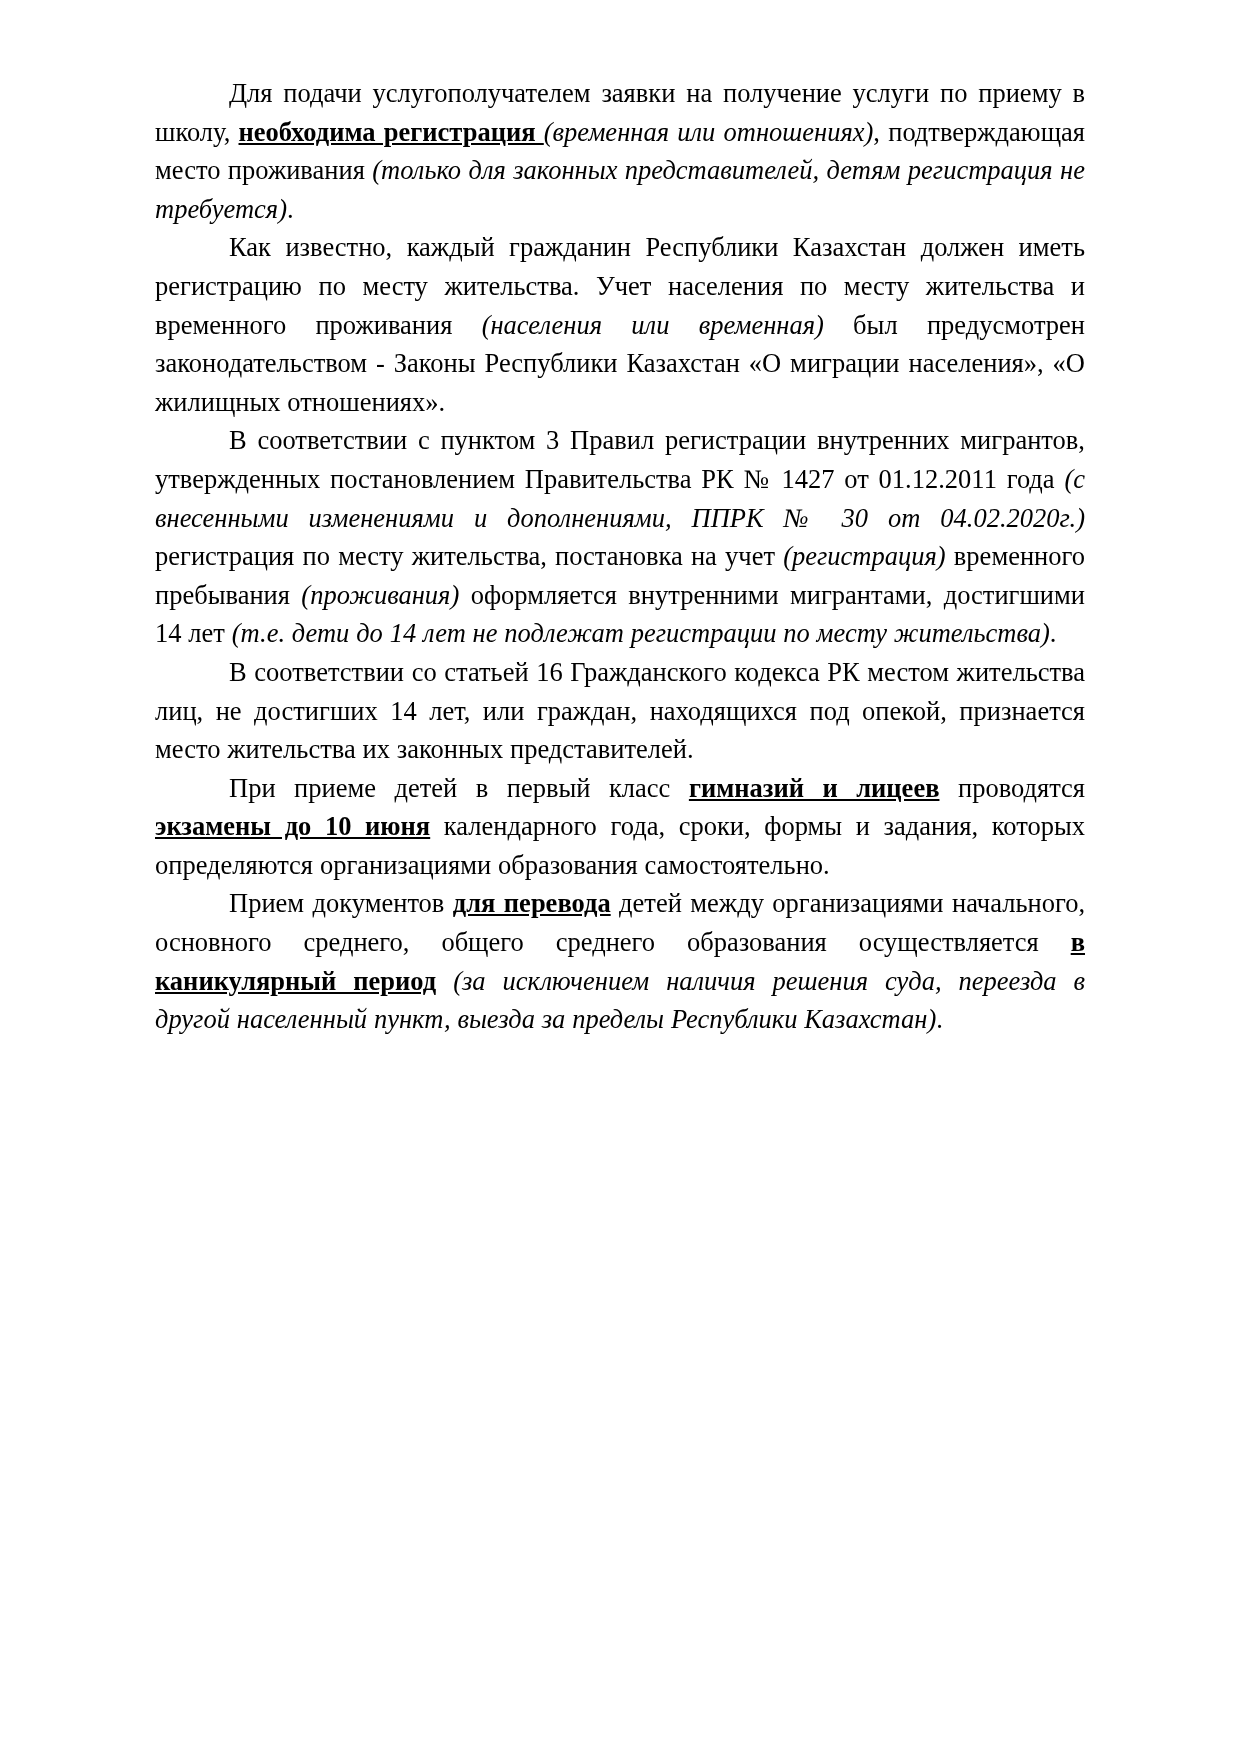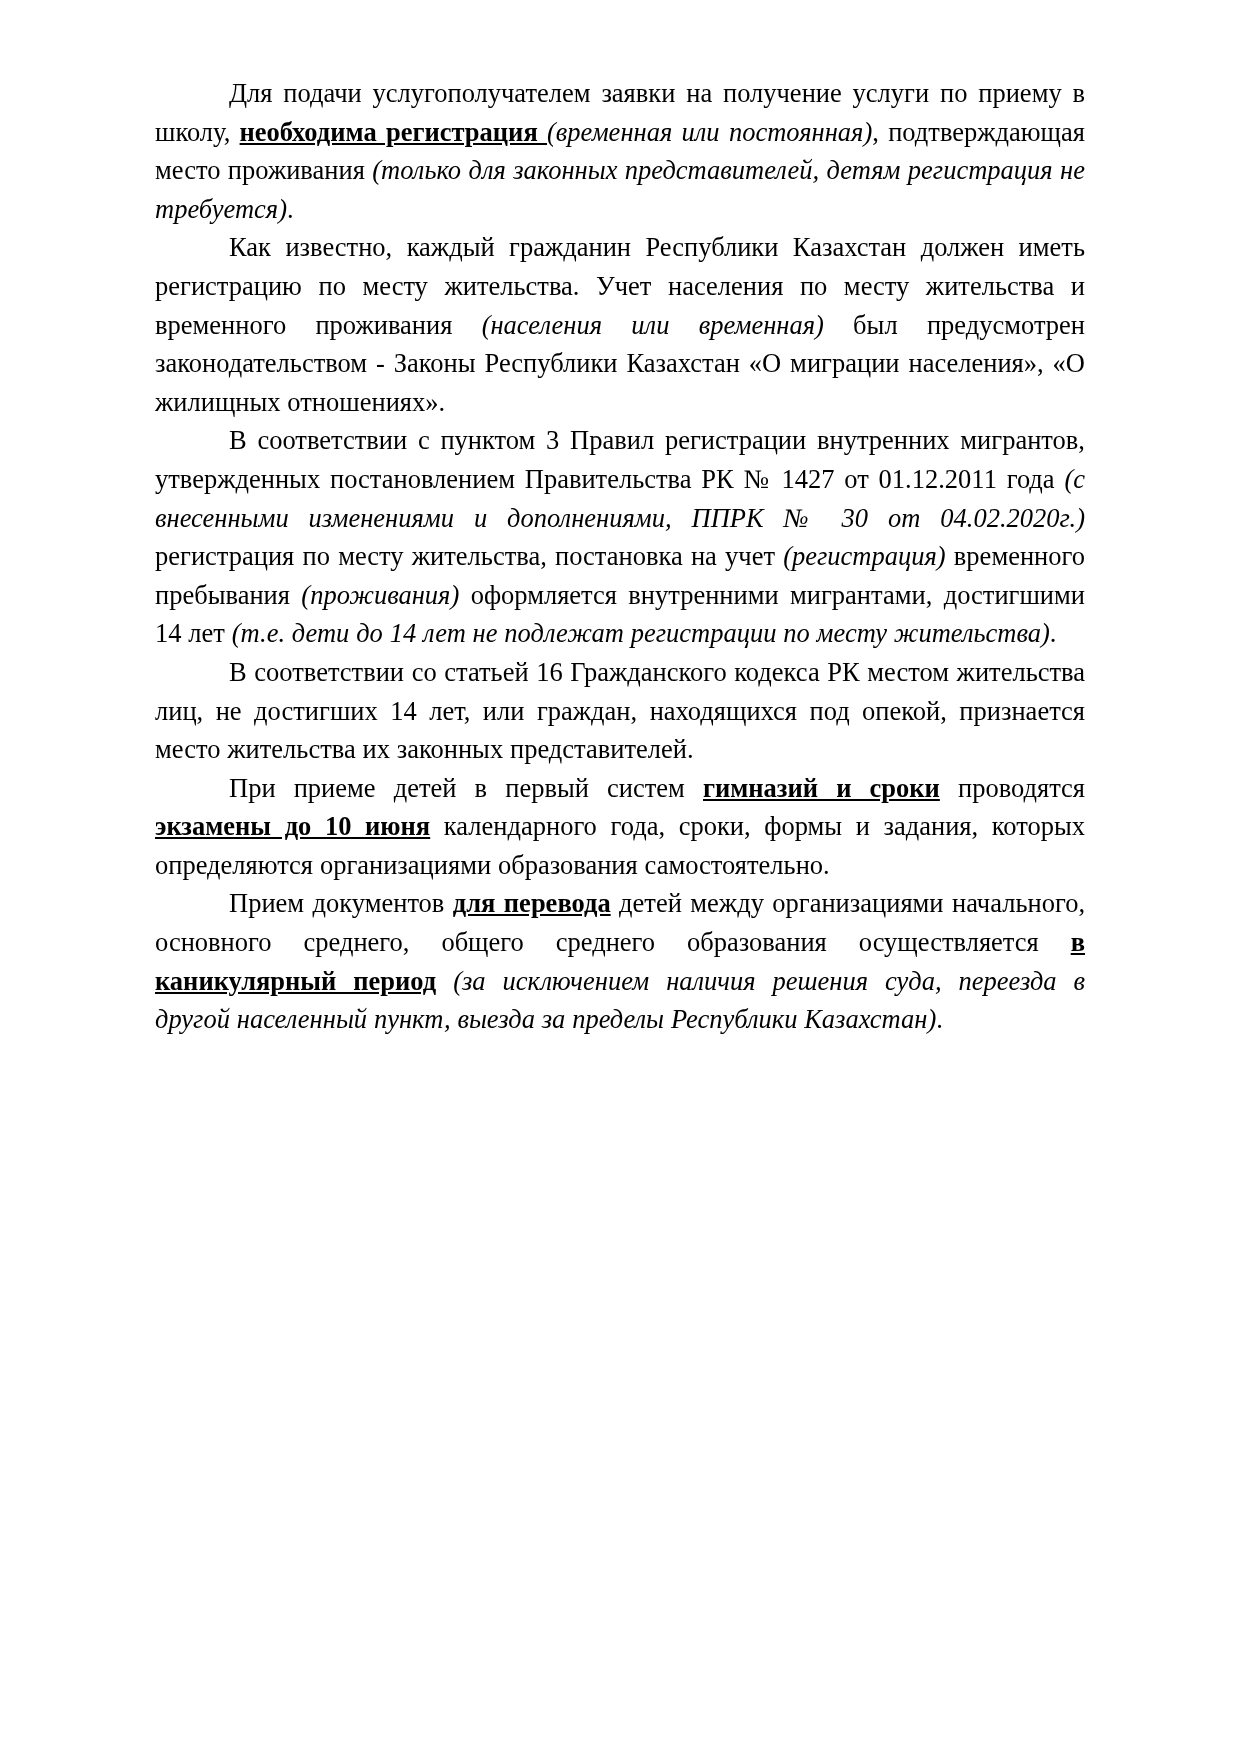--- a/index.html
+++ b/index.html
@@ -39,20 +39,20 @@
   }
   .b { font-weight: bold; text-decoration: underline; }
   .i { font-style: italic; }
   p.para.all-italic { font-style: italic; }
 </style>
 </head>
 <body>
 
 <div id="page">
   <div id="doc-body">
-    <p class="para"><span>Для подачи услугополучателем заявки на получение услуги по приему в школу, </span><span class="b">необходима регистрация </span><span class="i">(временная или постоянная)</span><span>, подтверждающая место проживания </span><span class="i">(только для законных представителей, детям регистрация не требуется)</span><span>.</span></p>
+    <p class="para"><span>Для подачи услугополучателем заявки на получение услуги по приему в школу, </span><span class="b">необходима регистрация </span><span class="i">(временная или отношениях)</span><span>, подтверждающая место проживания </span><span class="i">(только для законных представителей, детям регистрация не требуется)</span><span>.</span></p>
     <p class="para"><span>Как известно, каждый гражданин Республики Казахстан должен иметь регистрацию по месту жительства. Учет населения по месту жительства и временного проживания </span><span class="i">(населения или временная)</span><span> был предусмотрен законодательством - Законы Республики Казахстан «О миграции населения», «О жилищных отношениях».</span></p>
     <p class="para"><span>В соответствии с пунктом 3 Правил регистрации внутренних мигрантов, утвержденных постановлением Правительства РК № 1427 от 01.12.2011 года </span><span class="i">(с внесенными изменениями и дополнениями, ППРК № 30 от 04.02.2020г.)</span><span> регистрация по месту жительства, постановка на учет </span><span class="i">(регистрация)</span><span> временного пребывания </span><span class="i">(проживания)</span><span> оформляется внутренними мигрантами, достигшими 14 лет </span><span class="i">(т.е. дети до 14 лет не подлежат регистрации по месту жительства)</span><span>.</span></p>
     <p class="para"><span>В соответствии со статьей 16 Гражданского кодекса РК местом жительства лиц, не достигших 14 лет, или граждан, находящихся под опекой, признается место жительства их законных представителей.</span></p>
-    <p class="para"><span>При приеме детей в первый систем </span><span class="b">гимназий и сроки</span><span> проводятся </span><span class="b">экзамены до 10 июня</span><span> календарного года, сроки, формы и задания, которых определяются организациями образования самостоятельно.</span></p>
+    <p class="para"><span>При приеме детей в первый класс </span><span class="b">гимназий и лицеев</span><span> проводятся </span><span class="b">экзамены до 10 июня</span><span> календарного года, сроки, формы и задания, которых определяются организациями образования самостоятельно.</span></p>
     <p class="para"><span>Прием документов </span><span class="b">для перевода</span><span> детей между организациями начального, основного среднего, общего среднего образования осуществляется </span><span class="b">в каникулярный период</span><span> </span><span class="i">(за исключением наличия решения суда, переезда в другой населенный пункт, выезда за пределы Республики Казахстан)</span><span>.</span></p>
   </div>
 </div>
 
 </body></html>

